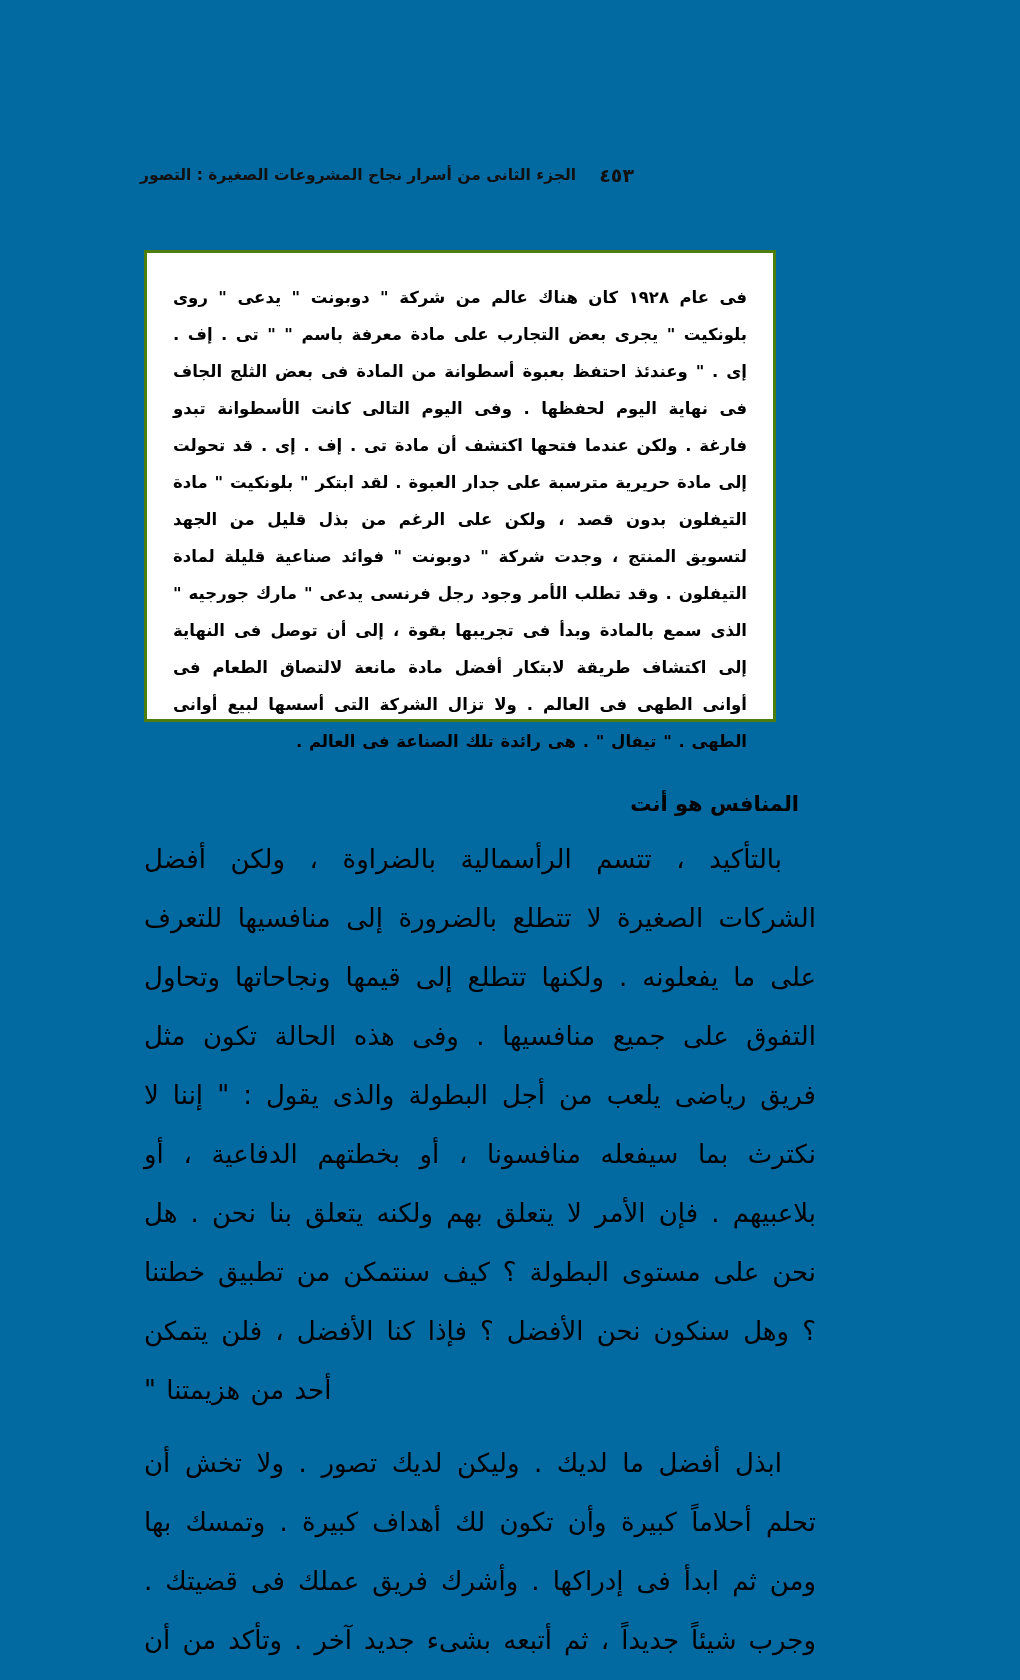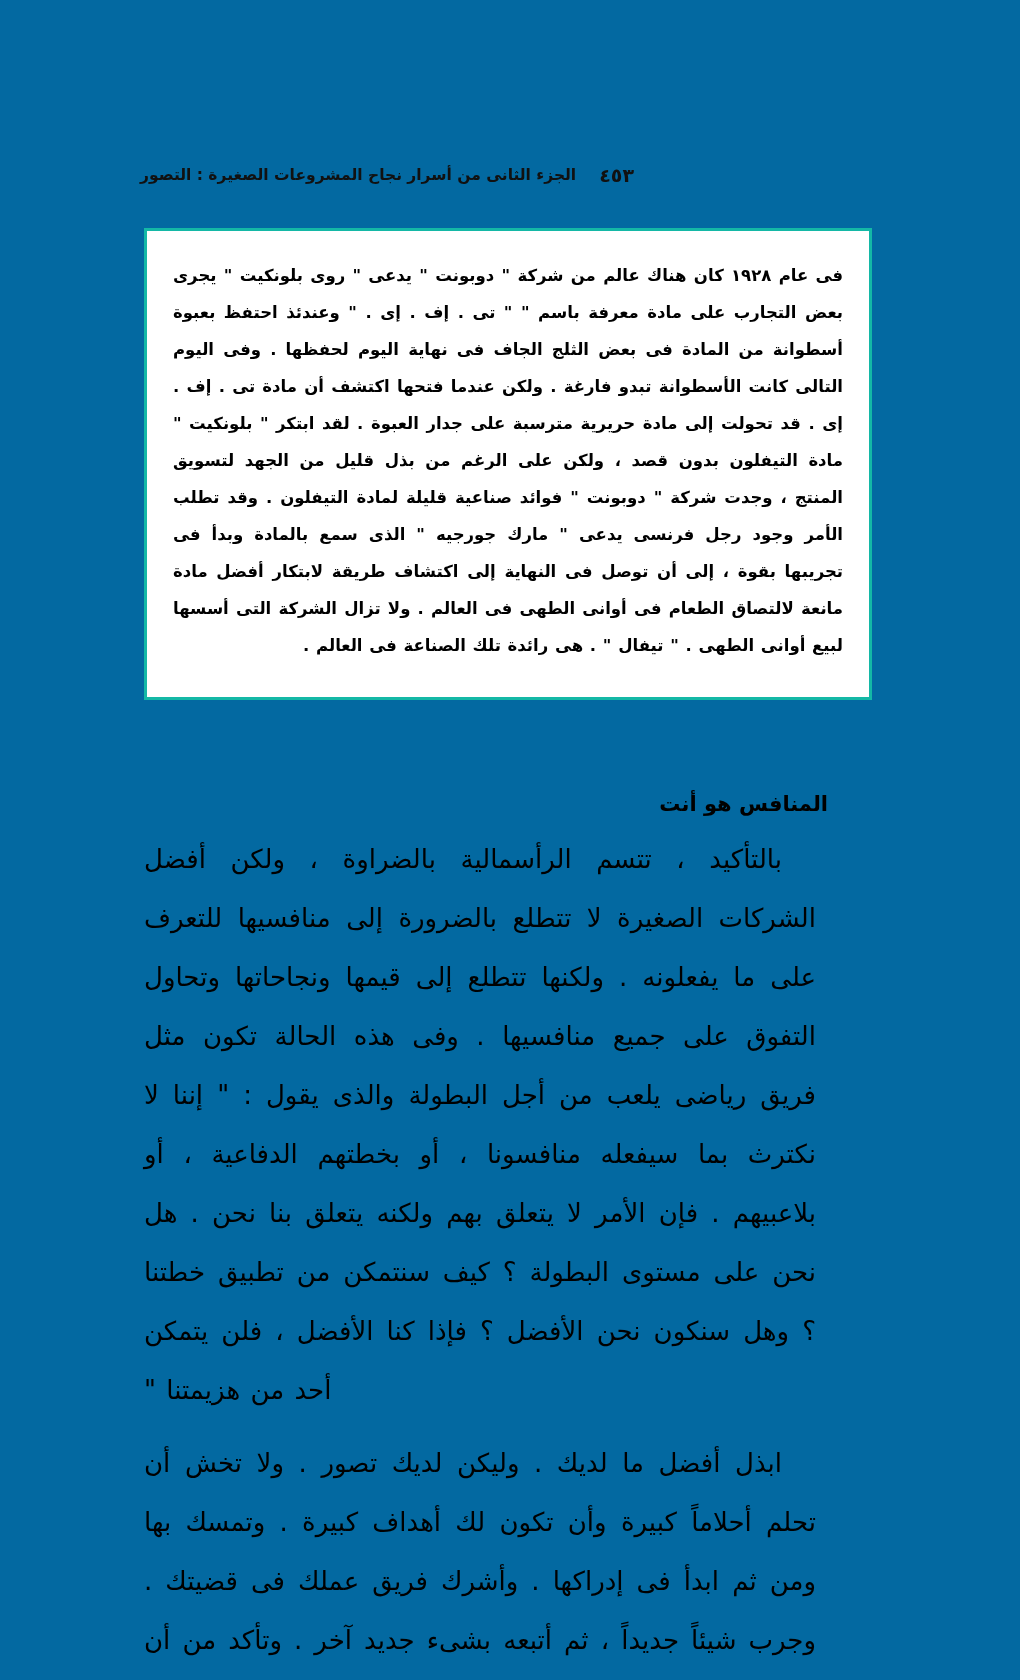--- a/index.html
+++ b/index.html
@@ -42,46 +42,46 @@
     font-size: 19px;
     font-weight: 700;
     margin-right: auto;
     padding-left: 23px;
     color: #111;
   }
 
   
   .callout-box {
     position: absolute;
-    top: 228px;
+    top: 250px;
     left: 144px;
-    width: 728px;
+    width: 632px;
     height: 472px;
     box-sizing: border-box;
-    border: 3px solid #14b8a6;
+    border: 3px solid #4d7c0f;
     background: #ffffff;
   }
   .callout-inner {
     direction: rtl;
     text-align: justify;
     text-align-last: right;
     padding: 26px 26px 20px 26px;
     font-size: 16.5px;
     font-weight: 700;
     line-height: 37px;
     letter-spacing: -0.2px;
     word-spacing: 1px;
     color: #000;
   }
 
   
   .section-heading {
     position: absolute;
     top: 775px;
-    left: 160px;
+    left: 131px;
     width: 668px;
     direction: rtl;
     text-align: right;
     font-size: 21px;
     font-weight: 700;
     letter-spacing: -0.5px;
     color: #000;
   }
 
   

